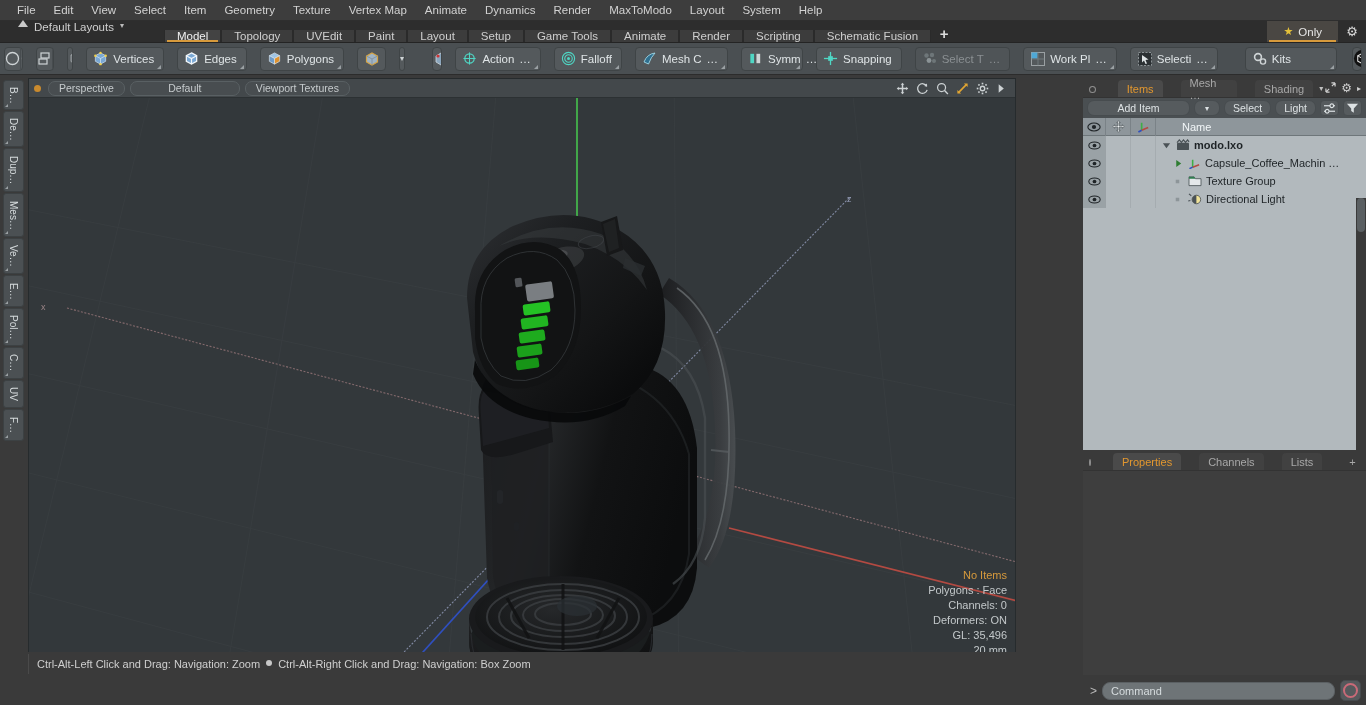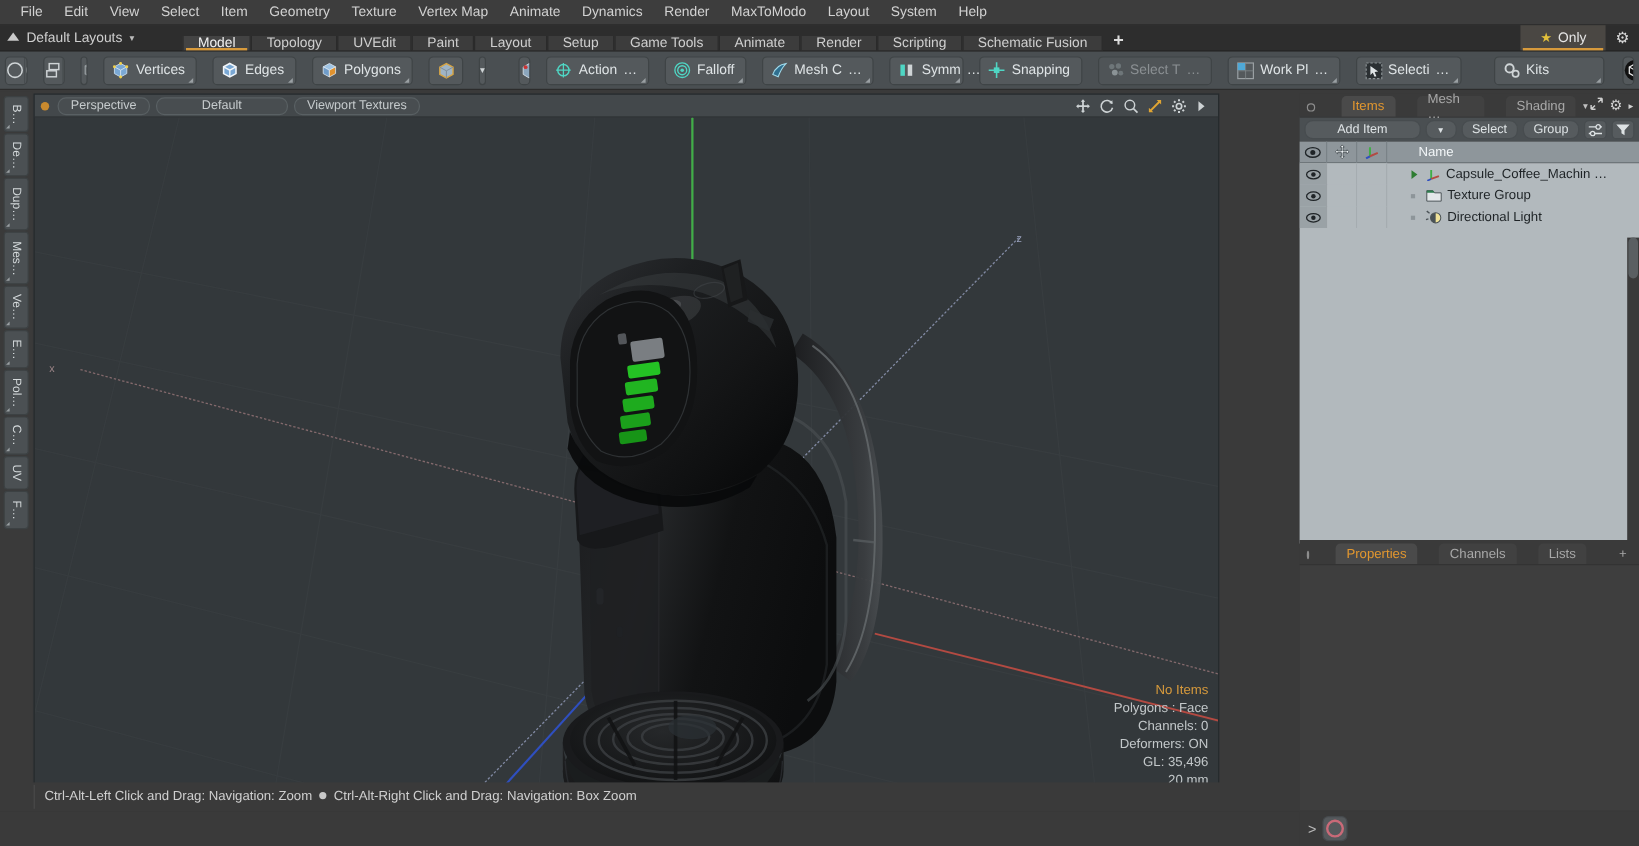--- a/index.html
+++ b/index.html
@@ -25,22 +25,22 @@
     line-height: 15px; white-space: nowrap;
   }
 
   
   .tabbar {
     position: absolute; top: 21px; left: 0; width: 1366px; height: 22px;
     background: #2d2d2d; display: flex; align-items: stretch;
     border-bottom: 1px solid #242424;
   }
   .layout-btn {
-    display: flex; align-items: center; gap: 6px;
-    padding: 0 10px 0 6px; color: #cfcfcf; font-size: 11.5px;
+    display: flex; align-items: flex-start; gap: 6px;
+    padding: 0 10px 0 18px; color: #cfcfcf; font-size: 11.5px;
   }
   .arrow-up-icon {
     width: 0; height: 0; border-left: 5px solid transparent;
     border-right: 5px solid transparent; border-bottom: 7px solid #c9c9c9;
     position: relative; top: -1px;
   }
   .caret-dn { font-size: 8px; color: #bbb; }
   .tabs-wrap { display: flex; align-items: flex-end; margin-left: 30px; }
   .tab {
     position: relative; display: flex; align-items: center; justify-content: center;
@@ -894,21 +894,21 @@
         <span style="font-size:8px;">▸</span>
       </div>
     </div>
 
     <div class="panel-toolrow">
       <div class="pbtn grow">Add Item</div>
       <div class="pbtn" style="width:26px;padding:0;">
         <span style="font-size:8px;">▾</span>
       </div>
       <div class="pbtn">Select</div>
-      <div class="pbtn">Group</div>
+      <div class="pbtn">Light</div>
       <div class="pbtn sq">
         <svg width="13" height="11" viewBox="0 0 14 12">
             <line x1="1" y1="3" x2="13" y2="3" stroke="#dde2e4" stroke-width="1.3"></line>
             <line x1="1" y1="9" x2="13" y2="9" stroke="#dde2e4" stroke-width="1.3"></line>
             <circle cx="9.5" cy="3" r="2" fill="#565b5e" stroke="#dde2e4" stroke-width="1.2"></circle>
             <circle cx="4.5" cy="9" r="2" fill="#565b5e" stroke="#dde2e4" stroke-width="1.2"></circle>
           </svg>
       </div>
       <div class="pbtn sq">
         <svg width="13" height="12" viewBox="0 0 14 12">
@@ -934,20 +934,44 @@
             <line x1="5" y1="11" x2="5" y2="3" stroke="#3fae46" stroke-width="1.8"></line>
             <line x1="5" y1="11" x2="12" y2="8" stroke="#b34a42" stroke-width="1.8"></line>
             <line x1="5" y1="11" x2="1.5" y2="13" stroke="#2f4fbf" stroke-width="1.8"></line>
           </svg>
       </div>
       <div class="th-name">Name</div>
     </div>
 
     <div class="tree-body">
 
+      <div class="trow root">
+        <div class="eye-cell">
+          <svg width="13" height="9" viewBox="0 0 16 11">
+              <ellipse cx="8" cy="5.5" rx="7" ry="4.4" fill="none" stroke="#1f2427" stroke-width="1.3"></ellipse>
+              <circle cx="8" cy="5.5" r="2.3" fill="#1f2427"></circle>
+            </svg>
+        </div>
+        <div class="c2"></div>
+        <div class="c3"></div>
+        <div class="tlabel">
+          <span style="display:inline-flex;width:10px;">
+            <svg width="9" height="9" viewBox="0 0 10 10">
+                <path d="M1 2.5 L9 2.5 L5 8 Z" fill="#4a5256"></path>
+              </svg>
+          </span>
+          <span style="display:inline-flex;">
+            <svg width="14" height="12" viewBox="0 0 15 13">
+                <rect x="1" y="4" width="13" height="8" rx="1" fill="#4a5256"></rect>
+                <path d="M1 4 L3.5 1 L6 4 M5.5 4 L8 1 L10.5 4 M10 4 L12.5 1 L14 3.2" stroke="#4a5256" stroke-width="1.3" fill="none"></path>
+              </svg>
+          </span>
+          <span>modo.lxo</span>
+        </div>
+      </div>
 
       <div class="trow">
         <div class="eye-cell">
           <svg width="13" height="9" viewBox="0 0 16 11">
               <ellipse cx="8" cy="5.5" rx="7" ry="4.4" fill="none" stroke="#1f2427" stroke-width="1.3"></ellipse>
               <circle cx="8" cy="5.5" r="2.3" fill="#1f2427"></circle>
             </svg>
         </div>
         <div class="c2"></div>
         <div class="c3"></div>
@@ -1062,16 +1086,17 @@
   <div class="statusbar">
     <div class="status-inner">
       <span>Ctrl-Alt-Left Click and Drag: Navigation: Zoom</span>
       <span class="status-dot"></span>
       <span>Ctrl-Alt-Right Click and Drag: Navigation: Box Zoom</span>
     </div>
   </div>
 
   <div class="cmdbar">
     <span class="cmd-chev">&gt;</span>
+    <input class="cmd-input" type="text" placeholder="Command" style="">
     <div class="cmd-circle"></div>
   </div>
 
 </div>
 
 </body></html>

